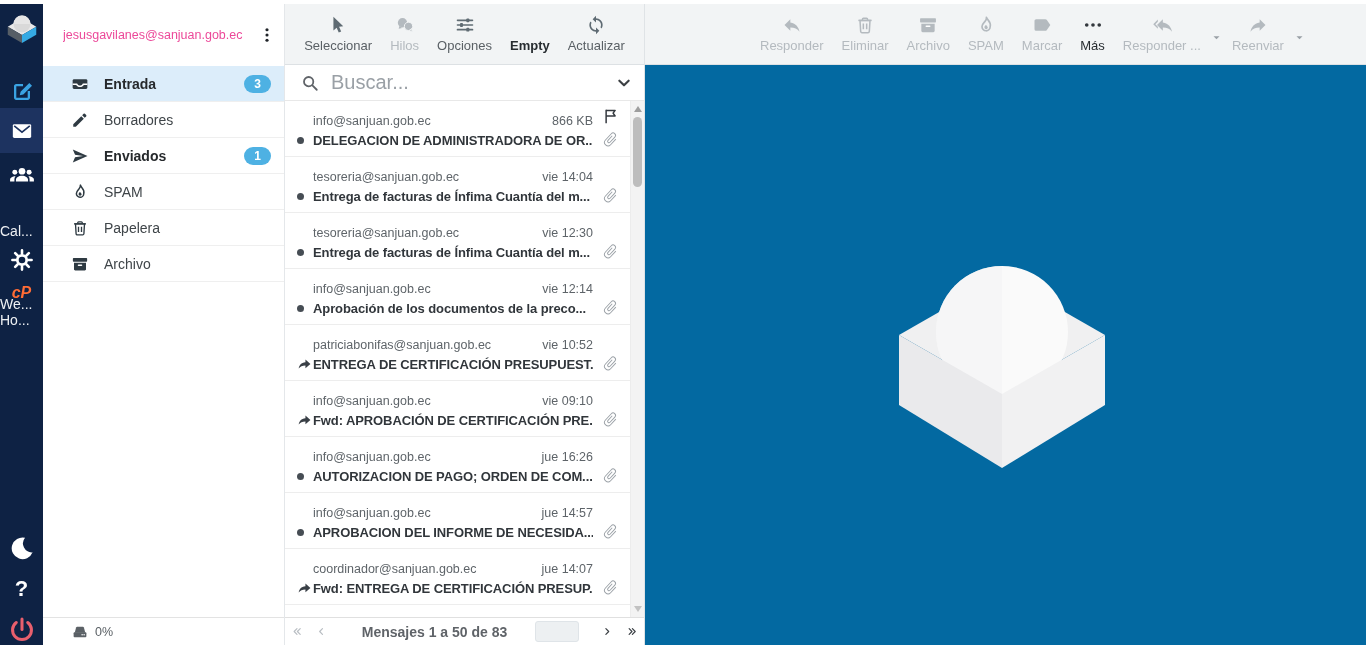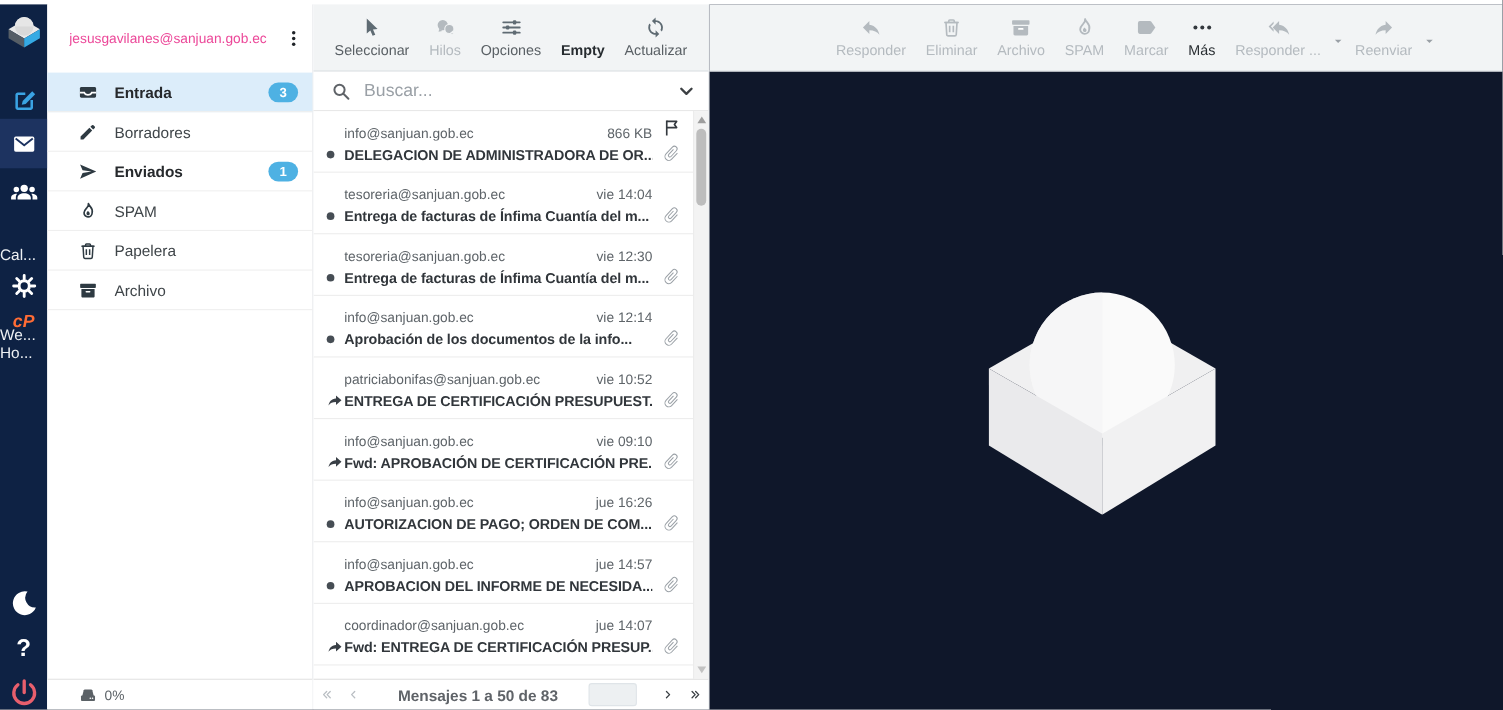--- a/index.html
+++ b/index.html
@@ -51,21 +51,21 @@
   .tool-wrap.dark .t-label{color:#272c30}
   .tool-wrap.dark .t-icon{color:#33383d}
   .caret{width:13px;height:13px;color:#9aa0a6;margin:16px 0 0 0;cursor:pointer}
   
   .list-col{position:absolute;left:285px;top:4px;bottom:0;width:360px;background:#fff;
             border-right:1px solid #dfe3e6;box-sizing:border-box}
   .list-col .toolbar{justify-content:center}
   .search-row{height:35px;border-bottom:1px solid #e8e8e8;display:flex;align-items:center;
               gap:10px;padding:0 12px 0 16px}
   .search-ic{width:18px;height:18px;color:#5f6368;flex:0 0 auto}
-  .search-input{flex:1;border:none;outline:none;background:transparent;font-size:16px;
+  .search-input{flex:1;border:none;outline:none;background:transparent;font-size:20px;
                 font-family:inherit;color:#ec4899}
   .search-input::placeholder{color:#9aa0a6}
   .search-chevron{width:16px;height:16px;color:#3c4043;flex:0 0 auto;cursor:pointer}
   .msg-list{position:absolute;top:97px;bottom:28px;left:0;right:0;overflow:hidden}
   .msg-row{height:53px;border-bottom:1px solid #ededed;padding:2px 51px 0 12px;
            box-sizing:content-box;position:relative;cursor:pointer}
   .l1{height:25px;display:flex;align-items:flex-end;padding-left:16px;font-size:12.5px;color:#5e6469}
   .from{flex:1;white-space:nowrap;overflow:hidden}
   .meta{margin-left:8px;white-space:nowrap}
   .l2{height:25px;display:flex;align-items:center}
@@ -85,21 +85,21 @@
   .sb-thumb{position:absolute;top:16px;left:2px;width:9px;height:70px;background:#bdbdbd;border-radius:5px;cursor:grab}
   
   .list-footer{position:absolute;left:0;right:0;bottom:0;height:27px;border-top:1px solid #e0e0e0;
                background:#fff;display:flex;align-items:center;justify-content:center}
   .pg-btn{width:17px;height:17px;color:#3b4045;margin:0 7px;cursor:pointer}
   .pg-btn.pg-disabled{color:#b9bec3}
   .page-label{font-size:14px;font-weight:700;color:#5f6368;margin:0 28px;white-space:nowrap}
   .page-input{width:38px;height:17px;background:#edf0f2;border:1px solid #dfe4e8;border-radius:3px;
               margin-right:16px;font-family:inherit;font-size:12px;text-align:center;color:#3c4043;outline:none}
   
-  .content-col{position:absolute;left:645px;top:4px;bottom:0;right:0;background:#0f172a}
+  .content-col{position:absolute;left:645px;top:4px;bottom:0;right:0;background:#0369a1}
   .content-col .toolbar{padding-left:106px}
   .watermark{position:absolute;left:250px;top:242px;width:214px;height:222px}
 </style>
 </head>
 <body>
 
 <div class="taskbar">
   <div class="tb-item" style="top:4px;height:40px">
     <span class="ic ic34">
         <svg viewBox="0 0 40 36">
@@ -409,21 +409,21 @@
   </div>
       <div class="msg-row">
     <div class="l1">
       <span class="from">info@sanjuan.gob.ec</span>
       <span class="meta">vie 12:14</span>
     </div>
     <div class="l2">
       <span class="status">
             <span class="dot"></span>
           </span>
-      <span class="subject">Aprobación de los documentos de la info...</span>
+      <span class="subject">Aprobación de los documentos de la preco...</span>
     </div>
 
     <span class="clip ic">
           <svg viewBox="0 0 24 24" fill="currentColor">
             <g transform="rotate(43 12 12)">
               <path d="M16.5 6.5v10.8a4.3 4.3 0 0 1-8.6 0V5.3a2.8 2.8 0 0 1 5.6 0v10a1.3 1.3 0 0 1-2.6 0V6.5H9.6v8.8a2.6 2.6 0 0 0 5.2 0v-10a4.1 4.1 0 0 0-8.2 0v12a5.6 5.6 0 0 0 11.2 0V6.5z"></path>
             </g>
           </svg>
         </span>
   </div>

